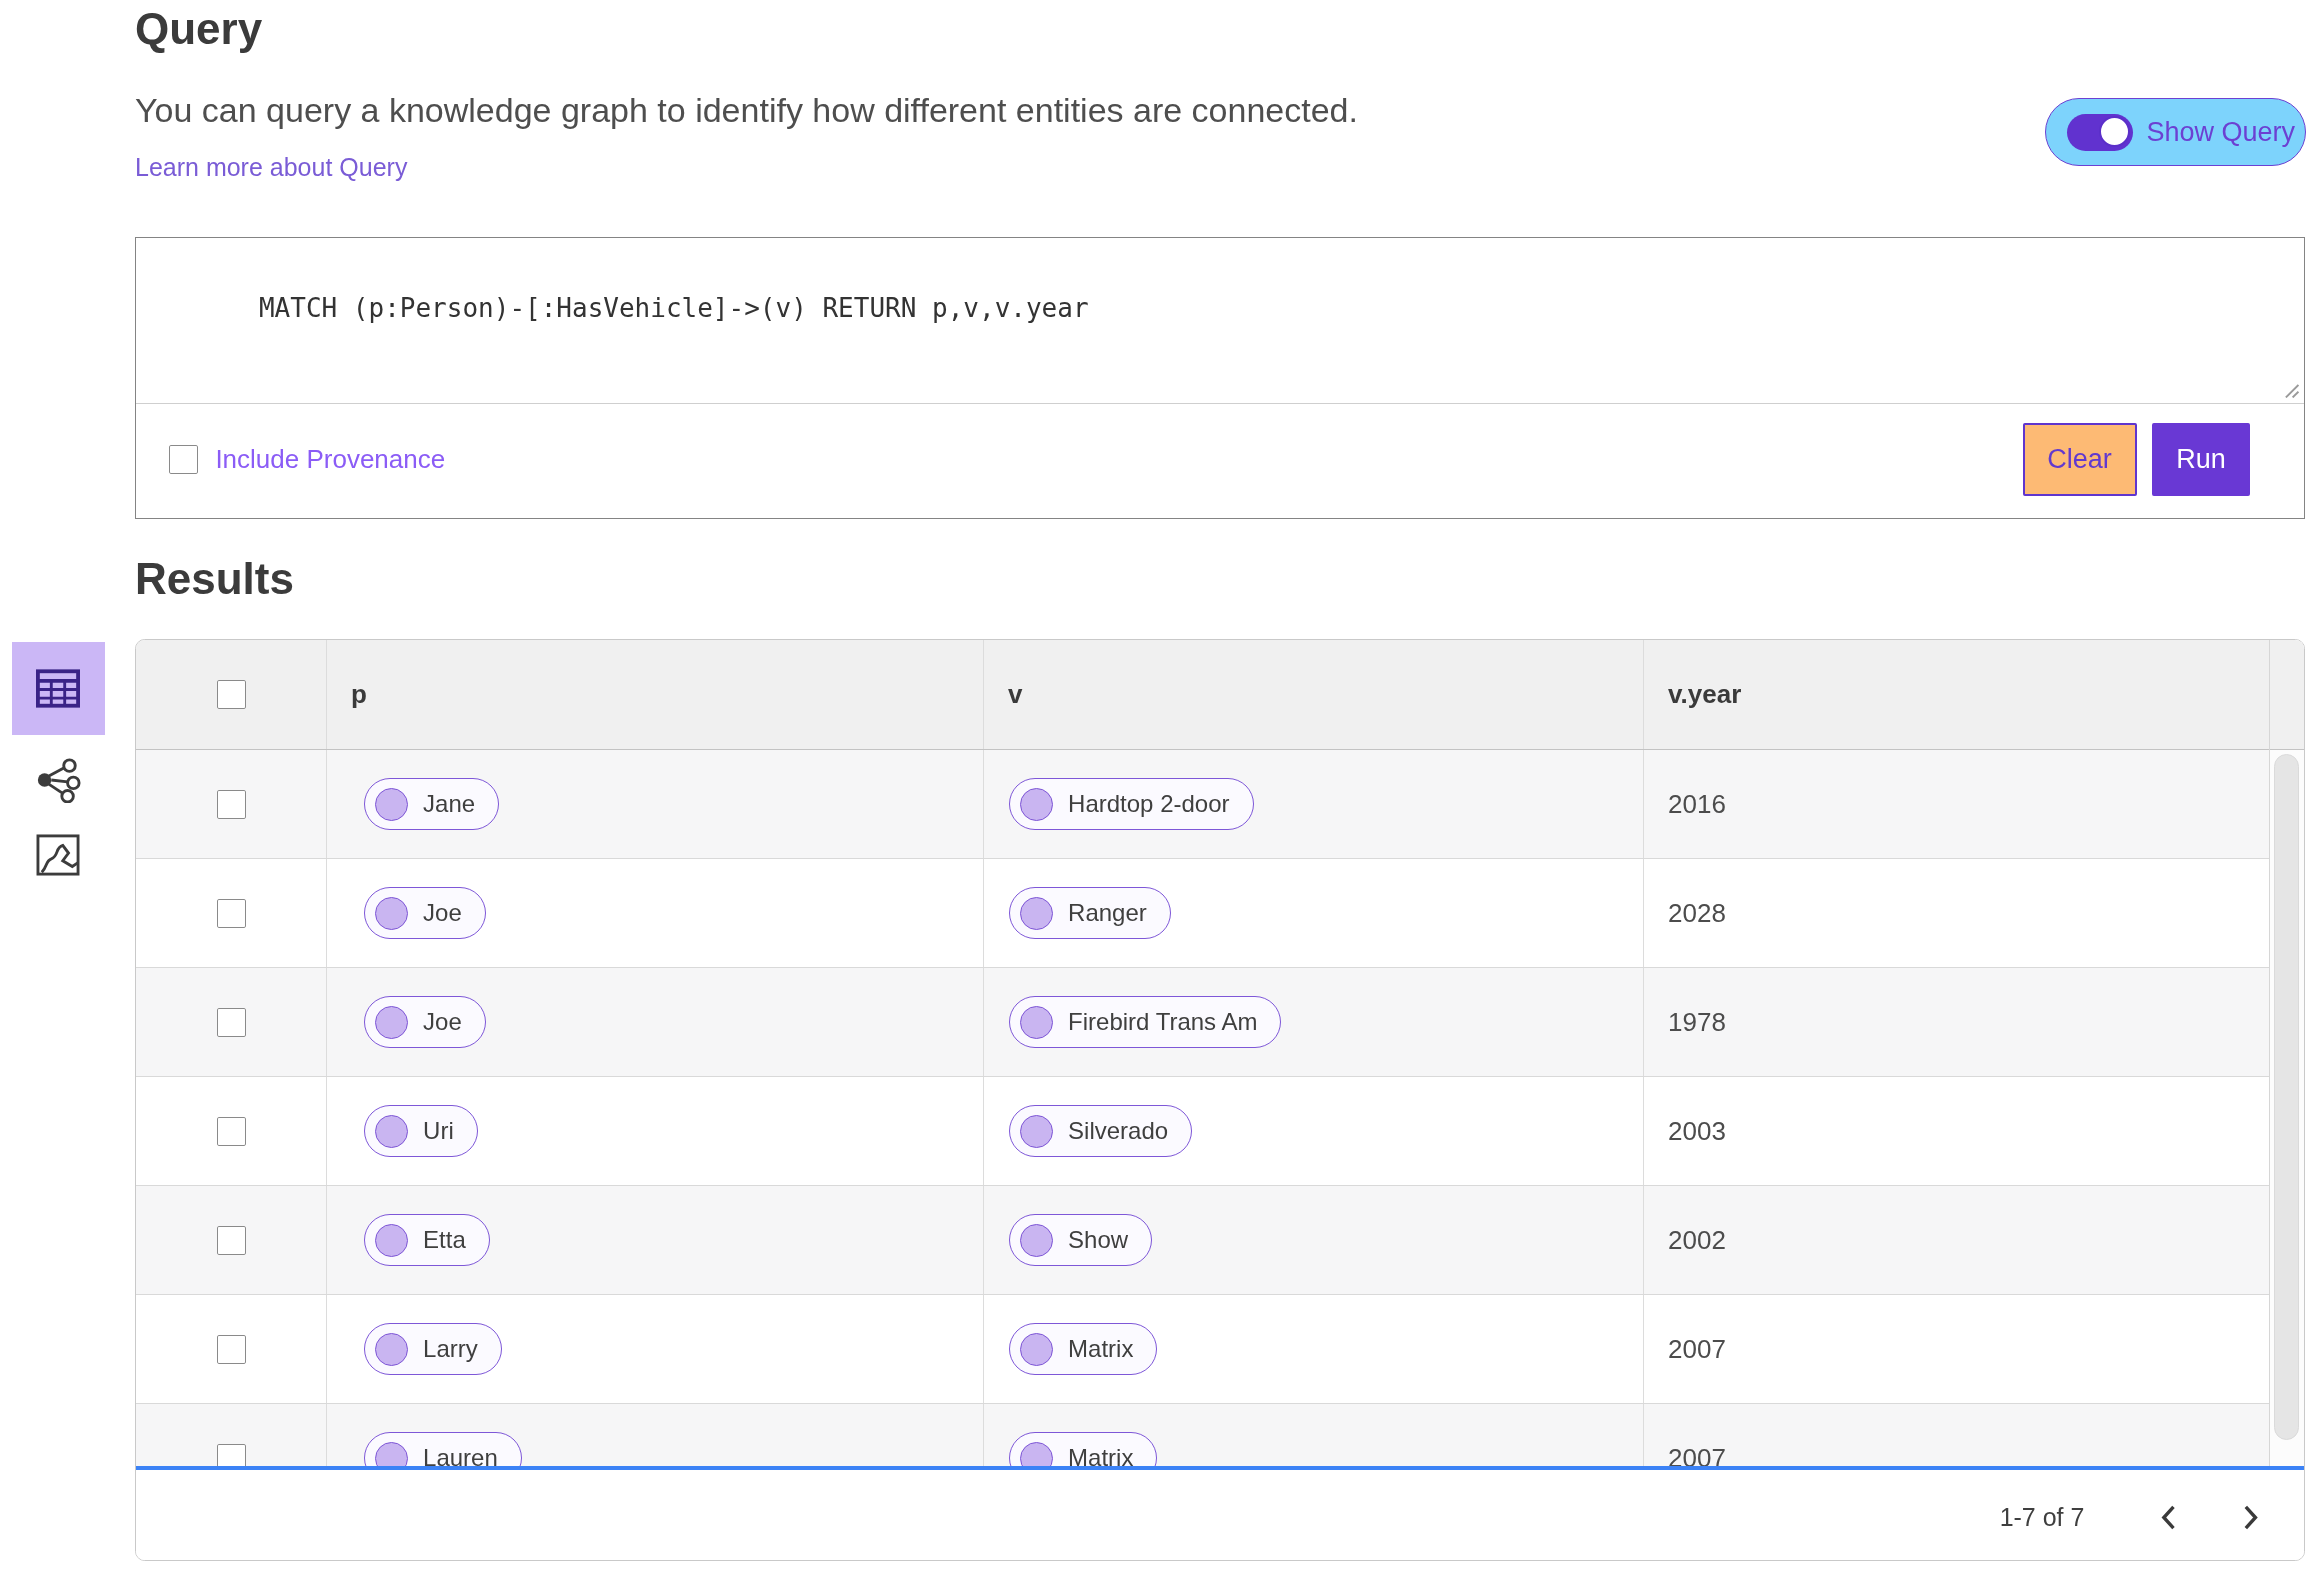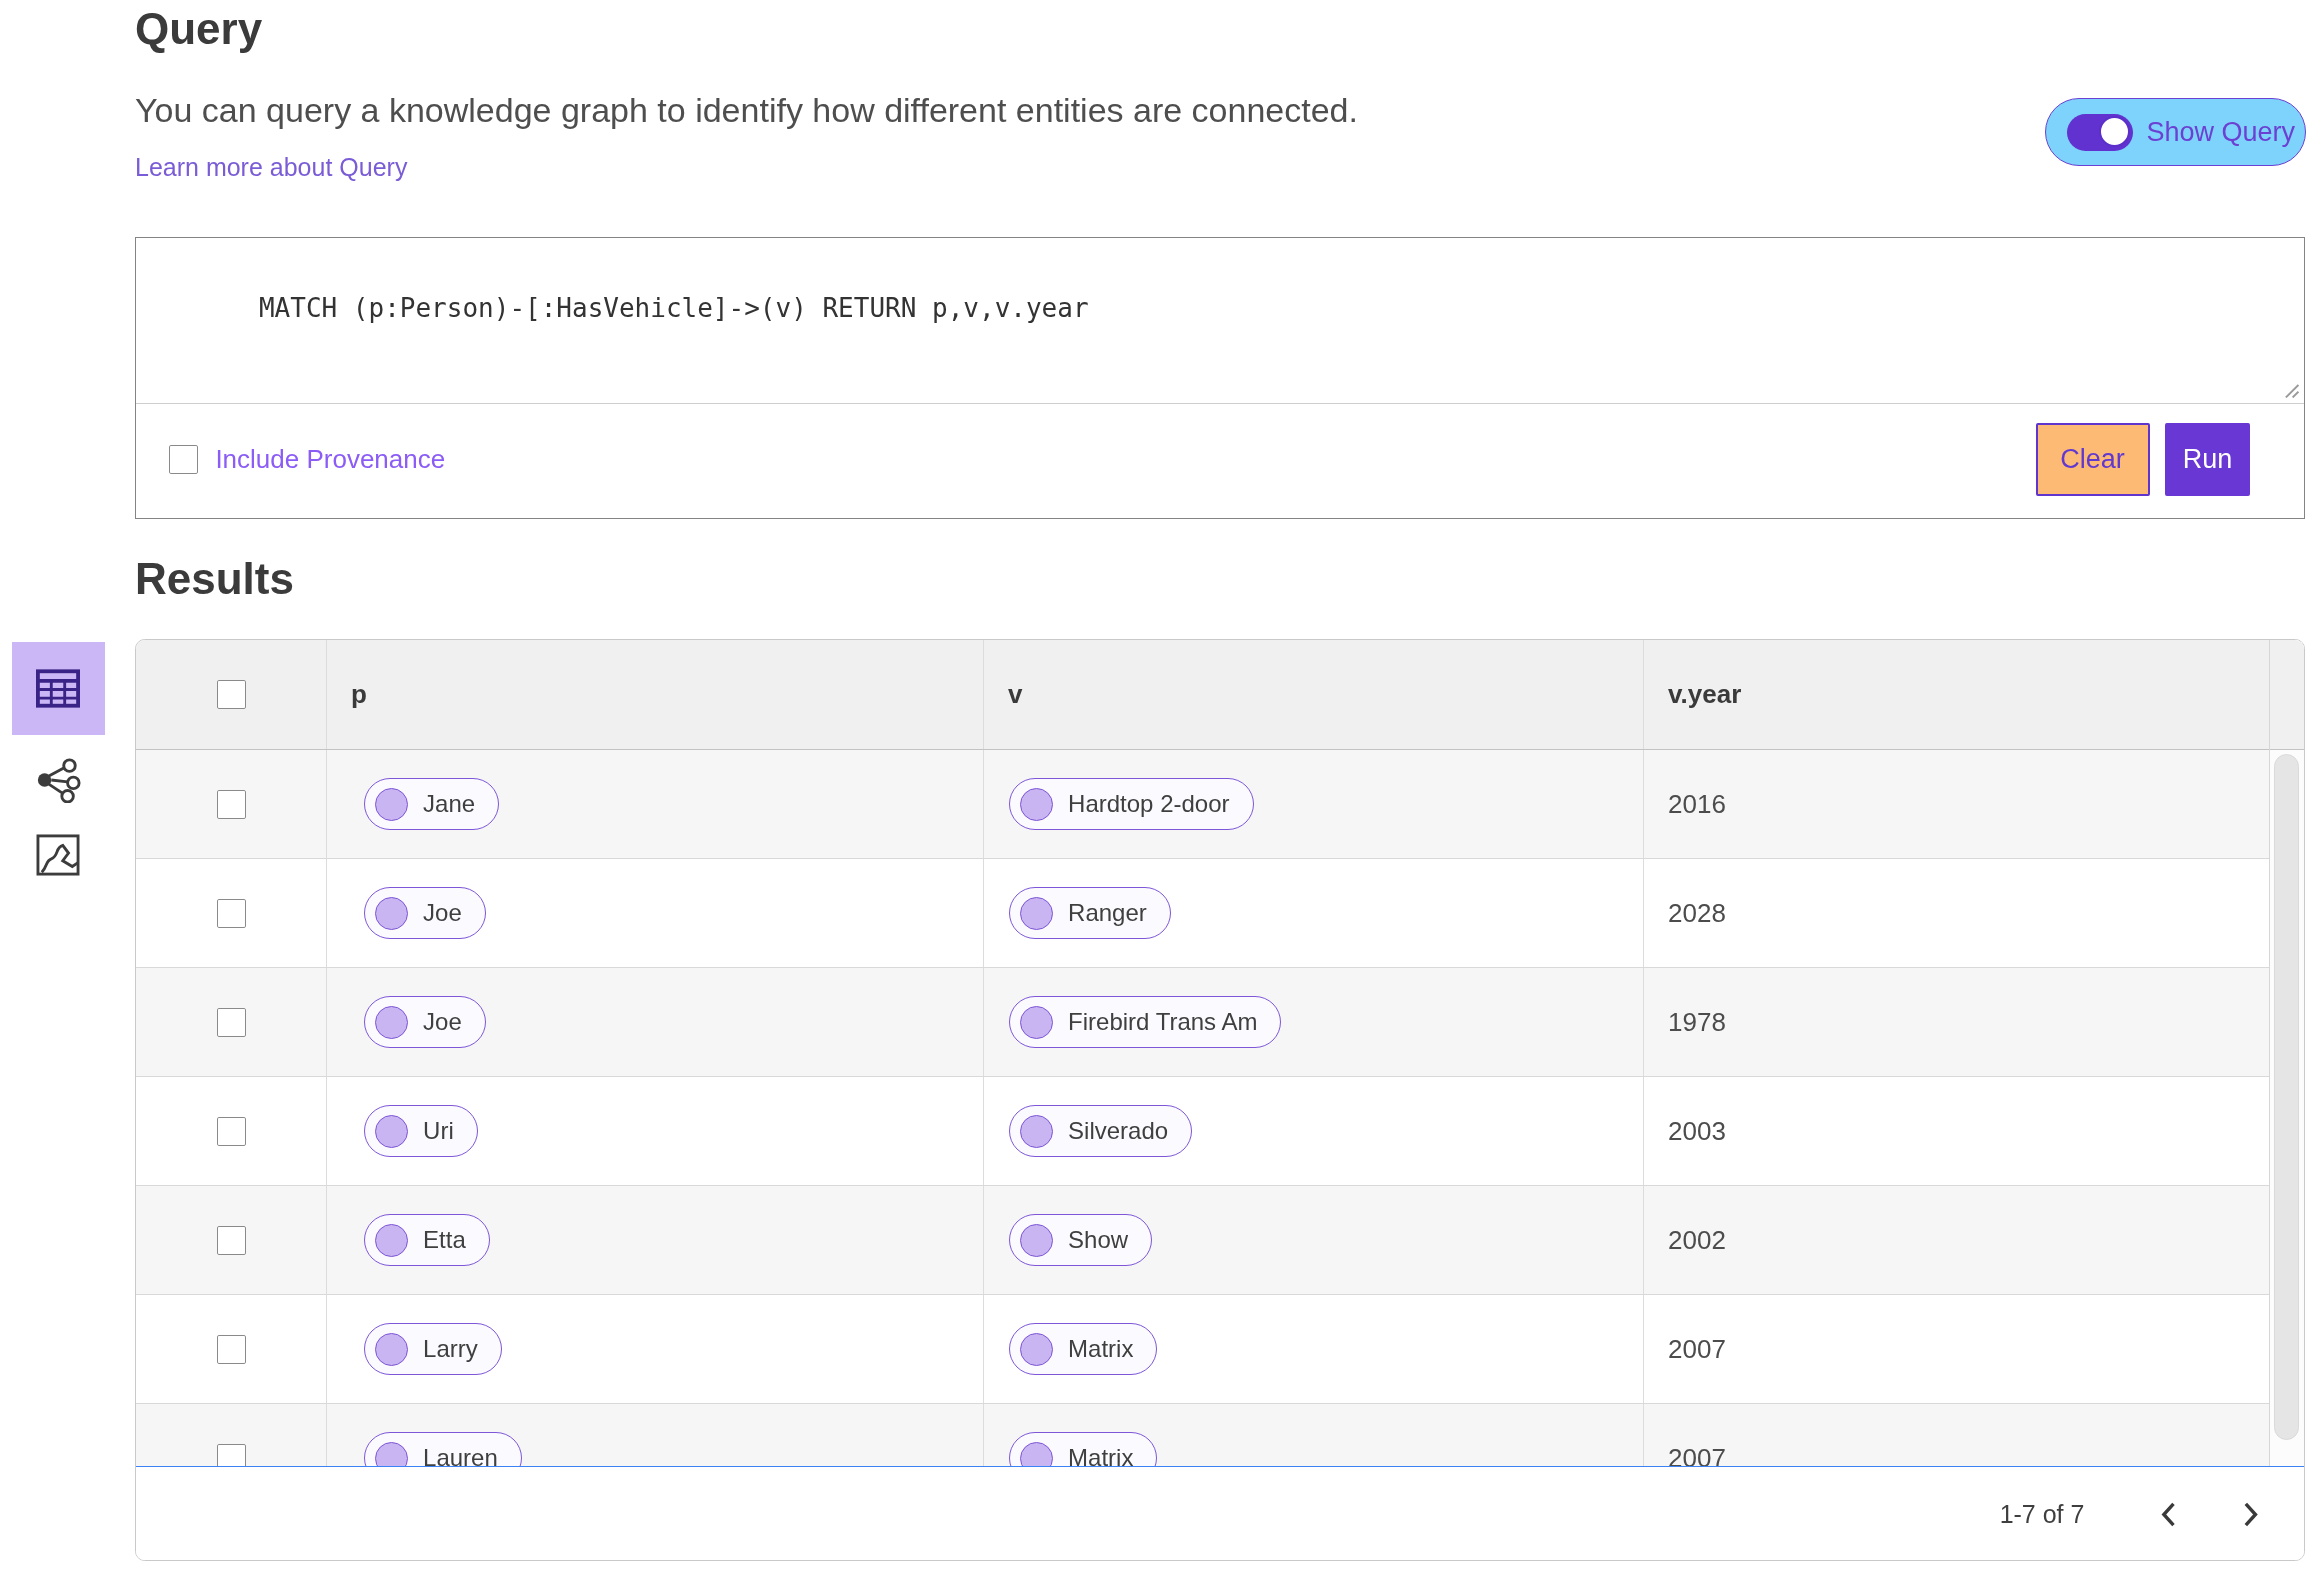--- a/index.html
+++ b/index.html
@@ -28,21 +28,21 @@
   .resize-handle{position:absolute;right:4.8px;bottom:4.8px;}
   .panel-footer{height:110px;display:flex;align-items:center;justify-content:space-between;
                 padding:0 54px 0 33px;}
   .prov{display:flex;align-items:center;gap:17.4px;cursor:pointer;}
   .checkbox{width:29px;height:29px;box-sizing:border-box;border:1.9px solid #8a8a8a;background:#fff;
             border-radius:1.9px;flex:0 0 auto;cursor:pointer;}
   .prov-label{font-size:26px;color:#8b5cf6;}
   .actions{display:flex;gap:15.4px;align-items:center;}
   .btn-clear{width:114px;height:73px;background:#fdba74;border:2.9px solid #5f35ce;color:#6239cf;
              font-size:27px;font-family:inherit;cursor:pointer;border-radius:1.9px;}
-  .btn-run{width:85px;height:73px;background:#6938d4;border:none;color:#fff;font-size:27px;
+  .btn-run{width:98px;height:73px;background:#6938d4;border:none;color:#fff;font-size:27px;
            font-family:inherit;cursor:pointer;border-radius:1.9px;}
 
   
   .results-title{position:absolute;left:135px;top:554px;margin:0;font-size:44px;font-weight:700;color:#3b3b3b;}
 
   .rail{position:absolute;left:11.6px;top:642px;width:93px;display:flex;flex-direction:column;align-items:center;}
   .rail-item{width:93px;height:93px;display:flex;align-items:center;justify-content:center;cursor:pointer;}
   .rail-item.selected{background:#cbb7f6;}
   .rail-item.small{height:62px;margin-top:13.5px;}
 
@@ -67,21 +67,21 @@
   .pill-circle{width:33px;height:33px;box-sizing:border-box;border-radius:50%;background:#c9b5f1;
                border:1.9px solid #7d55d6;flex:0 0 auto;}
   .pill-label{font-size:24px;color:#3f3f3f;white-space:nowrap;}
 
   .vscrollbar{position:absolute;top:0;right:0;width:35px;height:826px;box-sizing:border-box;
               background:#fcfcfc;border-left:1px solid #d6d6d6;}
   .sb-cap{height:110px;box-sizing:border-box;background:#f0f0f0;border-bottom:1.9px solid #c3c3c3;}
   .sb-thumb{position:absolute;top:114px;left:3.9px;width:25px;height:686px;background:#e5e5e5;
             border:1px solid #dadada;border-radius:12.6px;box-sizing:border-box;cursor:grab;}
 
-  .table-footer{height:95px;border-top:1px solid #3b82f6;background:#fff;display:flex;align-items:center;
+  .table-footer{height:95px;border-top:4px solid #3b82f6;background:#fff;display:flex;align-items:center;
                 justify-content:flex-end;padding-right:44px;}
   .range-label{font-size:25px;color:#3f3f3f;margin-right:75px;}
   .page-btn{background:none;border:none;padding:0;cursor:pointer;display:flex;align-items:center;}
   .page-btn.prev{margin-right:62px;}
 </style>
 </head>
 <body>
 
 <div class="canvas">
 

